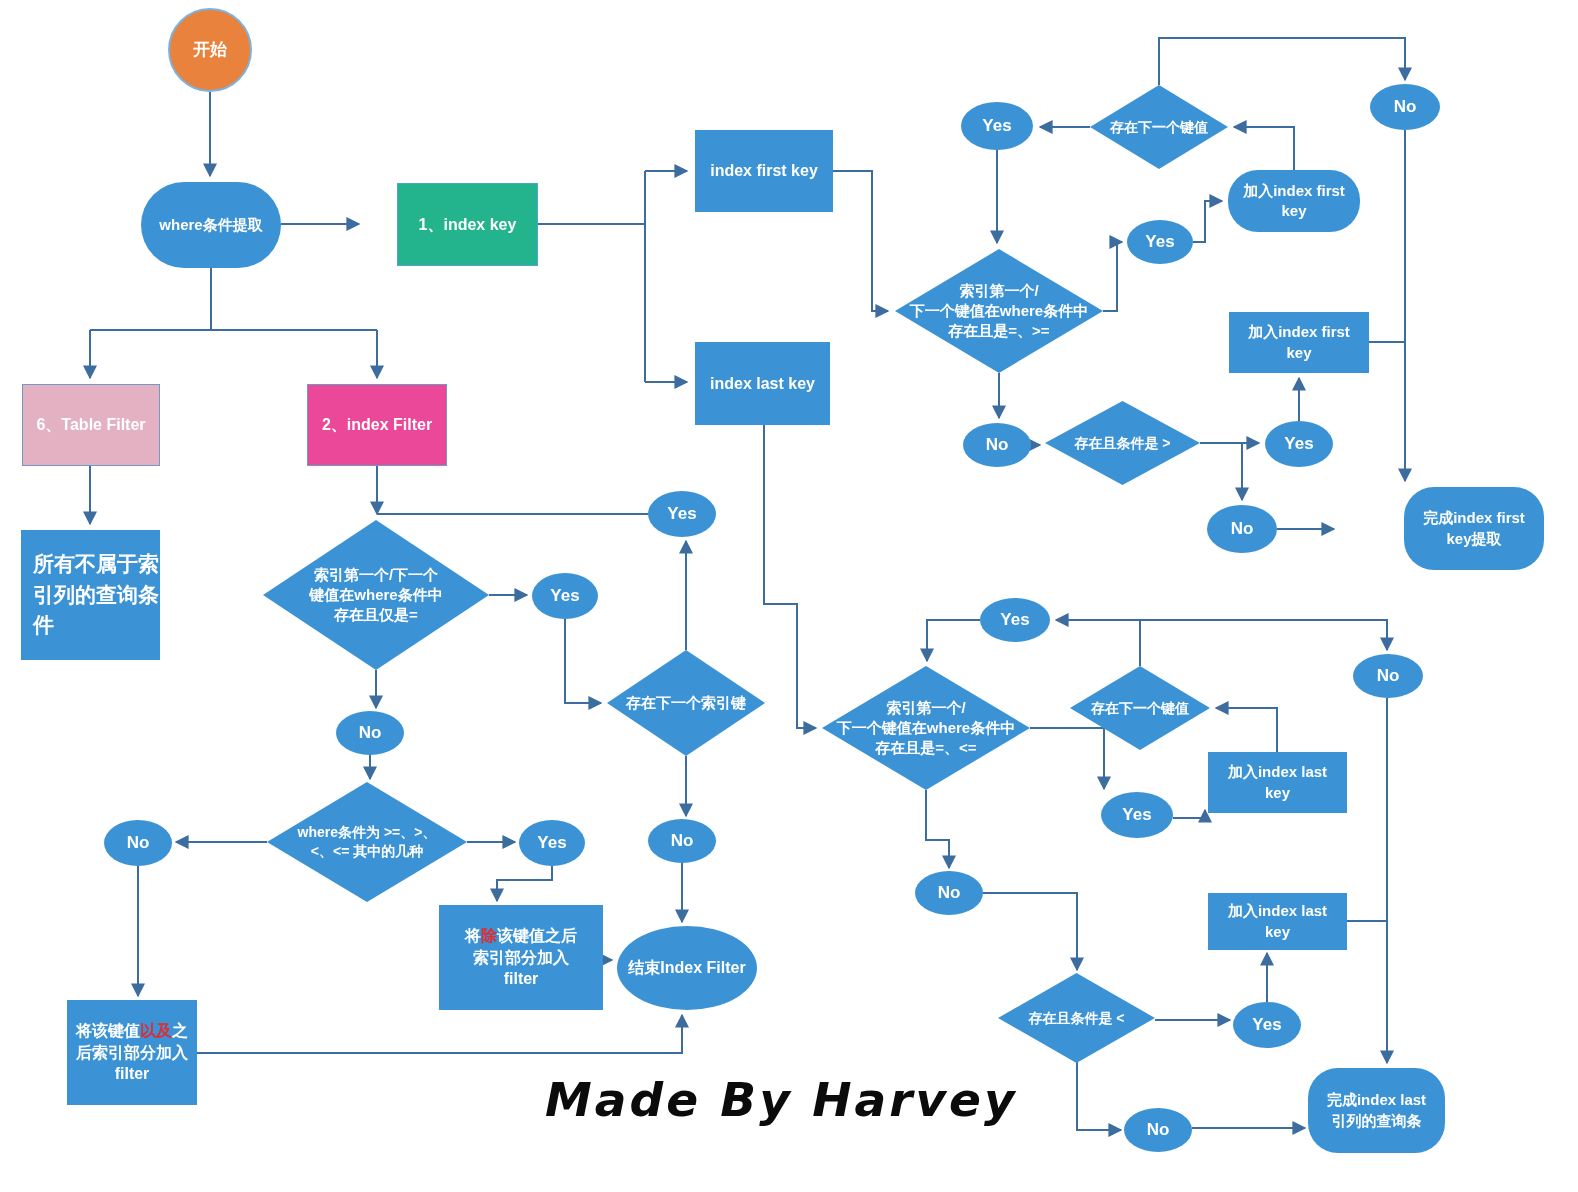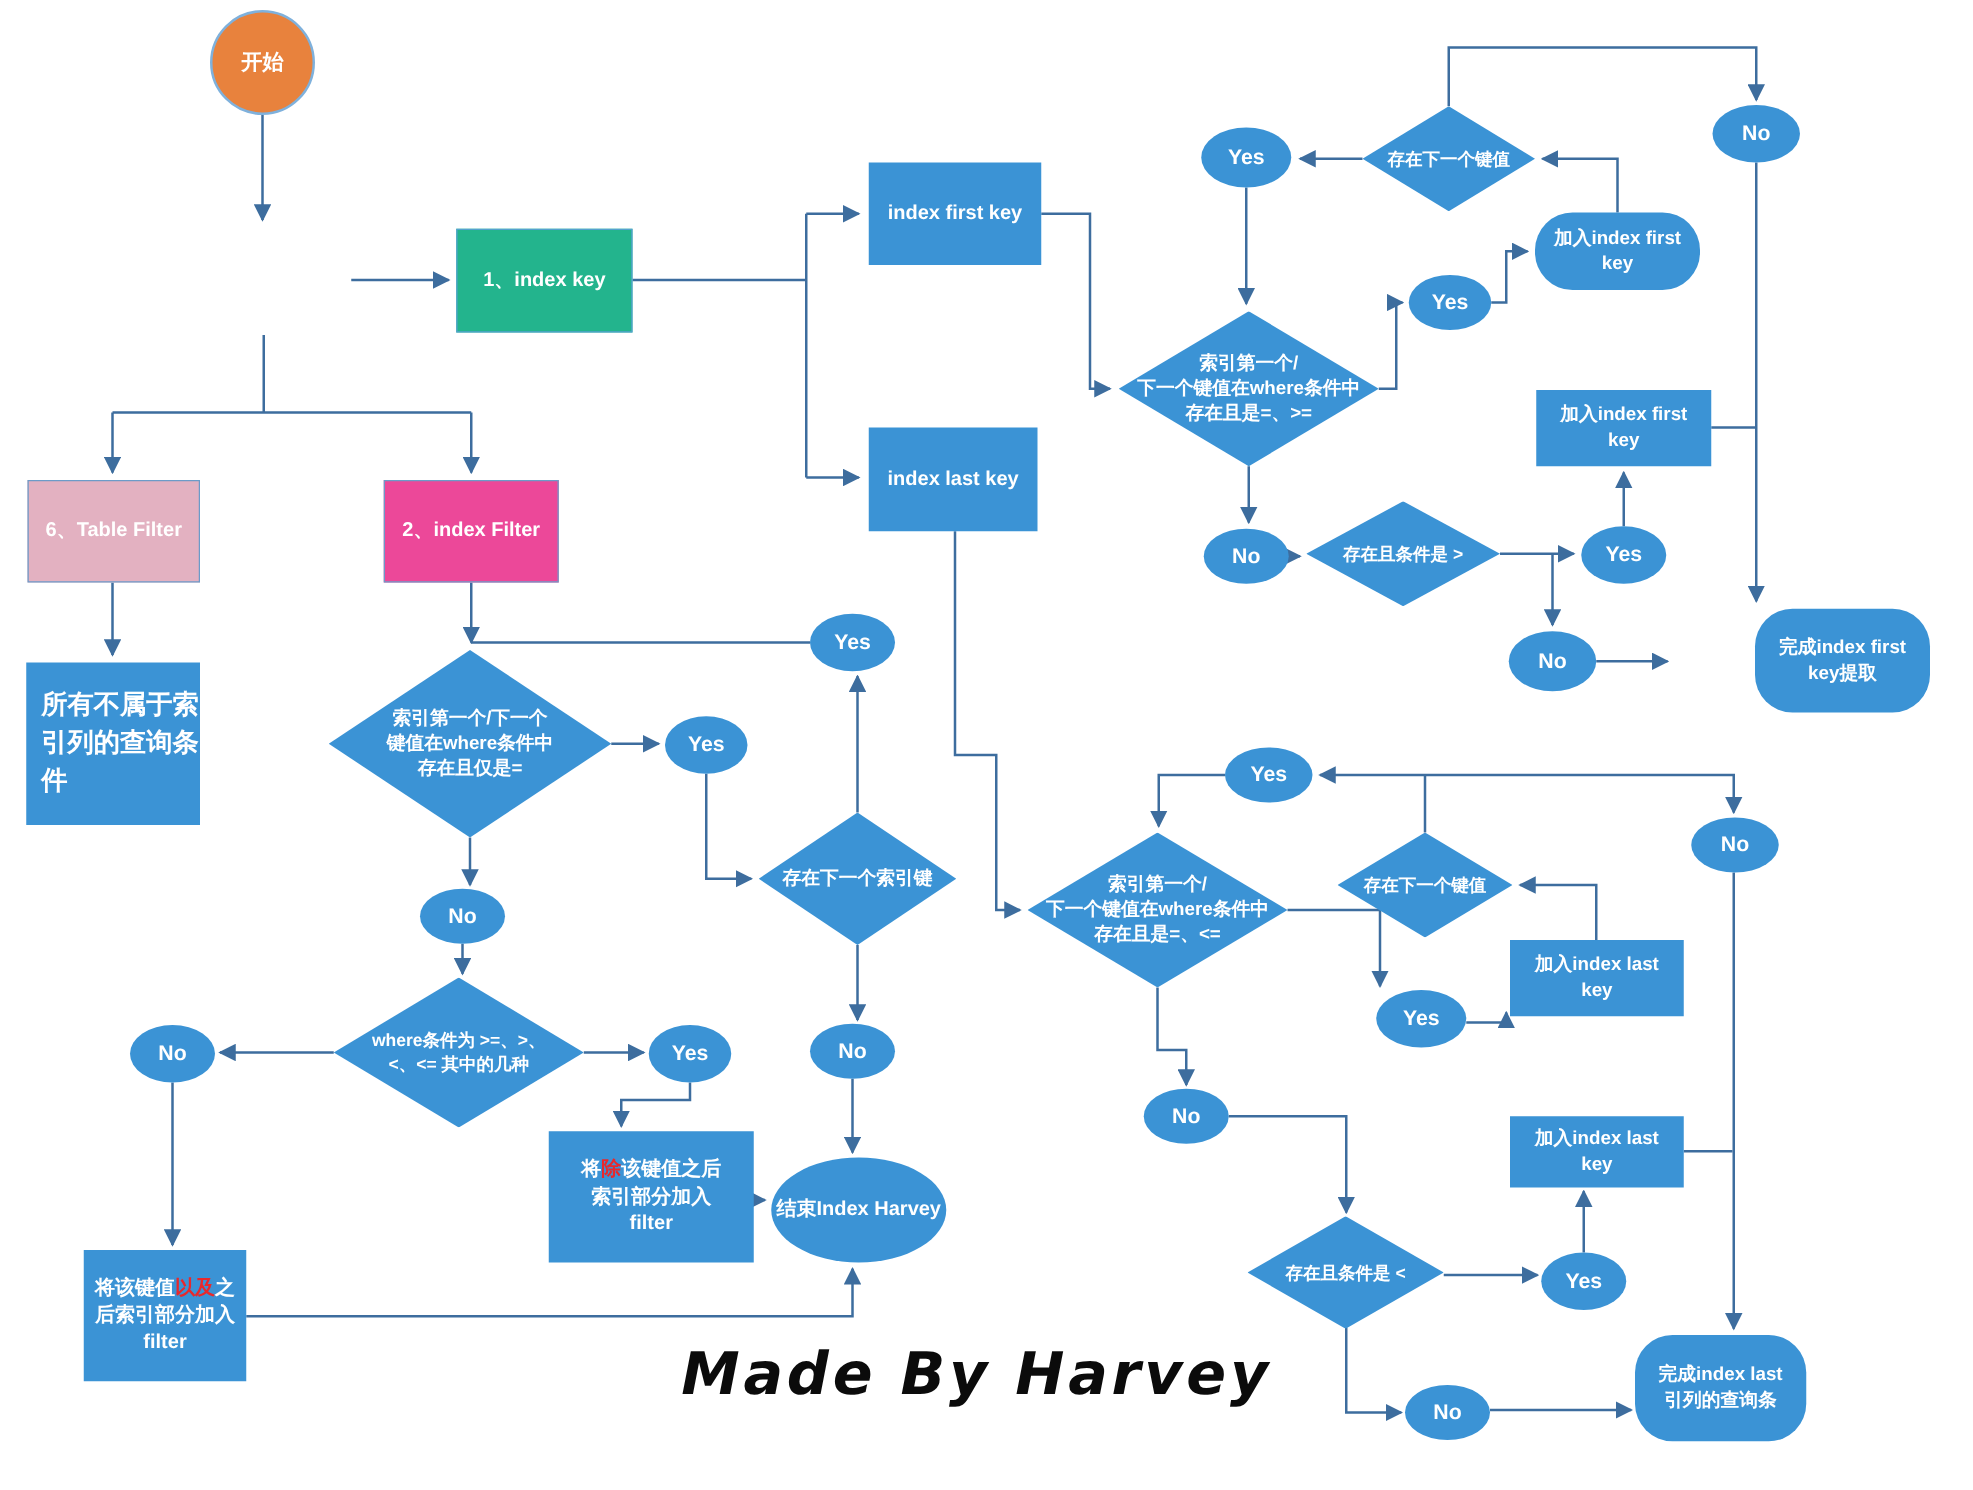--- a/index.html
+++ b/index.html
@@ -7,21 +7,21 @@
     position:relative;width:1578px;height:1192px;background:#ffffff;overflow:hidden;
     font-family:"Liberation Sans","DejaVu Sans",sans-serif;
   }
   #wires{position:absolute;left:0;top:0;z-index:0;}
   .node{
     position:absolute;z-index:1;display:flex;align-items:center;justify-content:center;
     text-align:center;color:#ffffff;font-weight:700;box-sizing:border-box;
     white-space:pre-line;line-height:1.35;
   }
   .blue{background:#3B93D5;}
-  .green{background:#23B48D;border:1px solid #54A2CF;}
+  .green{background:#23B48D;border:1px solid #54A2CF;margin-left:32px;}
   .pink{background:#E3B1C1;border:1px solid #6C9BC8;}
   .orange{background:#ec4899;border:1px solid #6C9BC8;}
   .circle{background:#E8823D;border:2px solid #7FB1DC;border-radius:50%;}
   .stadium{border-radius:43px;}
   .ellipse{border-radius:50%;}
   .round{border-radius:30px;}
   .diamond{clip-path:polygon(50% 0,100% 50%,50% 100%,0 50%);}
   .f14{font-size:14px;}
   .f15{font-size:15px;}
   .f16{font-size:16px;}
@@ -100,20 +100,21 @@
       <path d="M983,893 H1077 V970" marker-end="url(#ah)"></path>
       <path d="M1155,1020 H1230" marker-end="url(#ah)"></path>
       <path d="M1267,1002 V953" marker-end="url(#ah)"></path>
       <path d="M1077,1062 V1130 H1121" marker-end="url(#ah)"></path>
       <path d="M1192,1128 H1305" marker-end="url(#ah)"></path>
     </g>
   </svg>
 
   <div class="node circle f17" style="left:168px;top:8px;width:84px;height:84px;">开始</div>
 
+  <div class="node blue stadium f15" style="left:141px;top:182px;width:140px;height:86px;">where条件提取</div>
 
   <div class="node green f16" style="left:365px;top:183px;width:141px;height:83px;">1、index key</div>
 
   <div class="node pink f16" style="left:22px;top:384px;width:138px;height:82px;">6、Table Filter</div>
 
   <div class="node orange f16" style="left:307px;top:384px;width:140px;height:82px;">2、index Filter</div>
 
   <div class="node blue f21 left-text" style="left:21px;top:530px;width:139px;height:130px;">所有不属于索
 引列的查询条
 件</div>
@@ -171,21 +172,21 @@
   <div class="node blue ellipse f17" style="left:519px;top:820px;width:66px;height:46px;">Yes</div>
 
   <div class="node blue ellipse f17" style="left:648px;top:819px;width:68px;height:44px;">No</div>
 
   <div class="node blue f16" style="left:427px;top:905px;width:164px;height:105px;margin-left:12px;">
     <div><span>将</span><span class="red">除</span><span>该键值之后
 索引部分加入
 filter</span></div>
   </div>
 
-  <div class="node blue ellipse f16" style="left:617px;top:926px;width:140px;height:84px;">结束Index Harvey</div>
+  <div class="node blue ellipse f16" style="left:617px;top:926px;width:140px;height:84px;">结束Index Filter</div>
 
   <div class="node blue f16" style="left:67px;top:1000px;width:130px;height:105px;">
     <div><span>将该键值</span><span class="red">以及</span><span>之
 后索引部分加入
 filter</span></div>
   </div>
 
   <div class="node blue diamond f15" style="left:822px;top:666px;width:208px;height:124px;">索引第一个/
 下一个键值在where条件中
 存在且是=、&lt;=</div>

